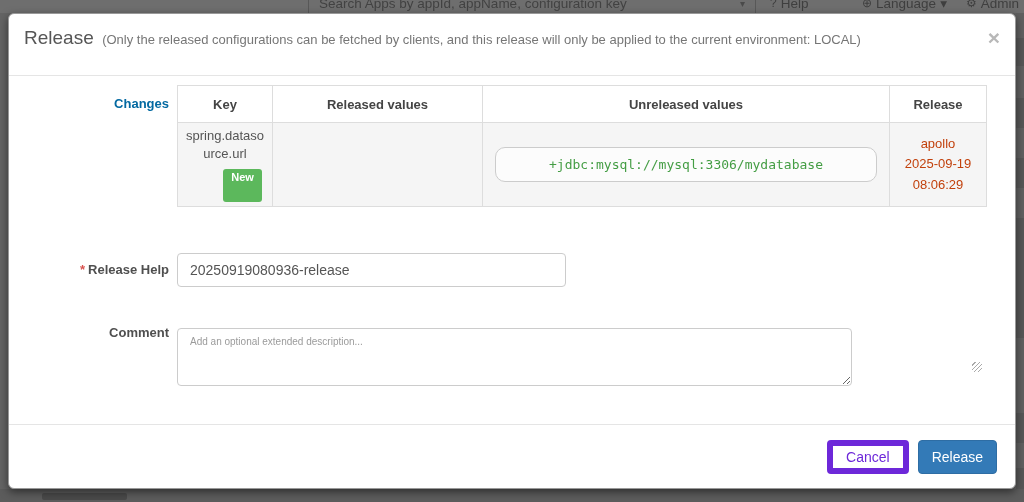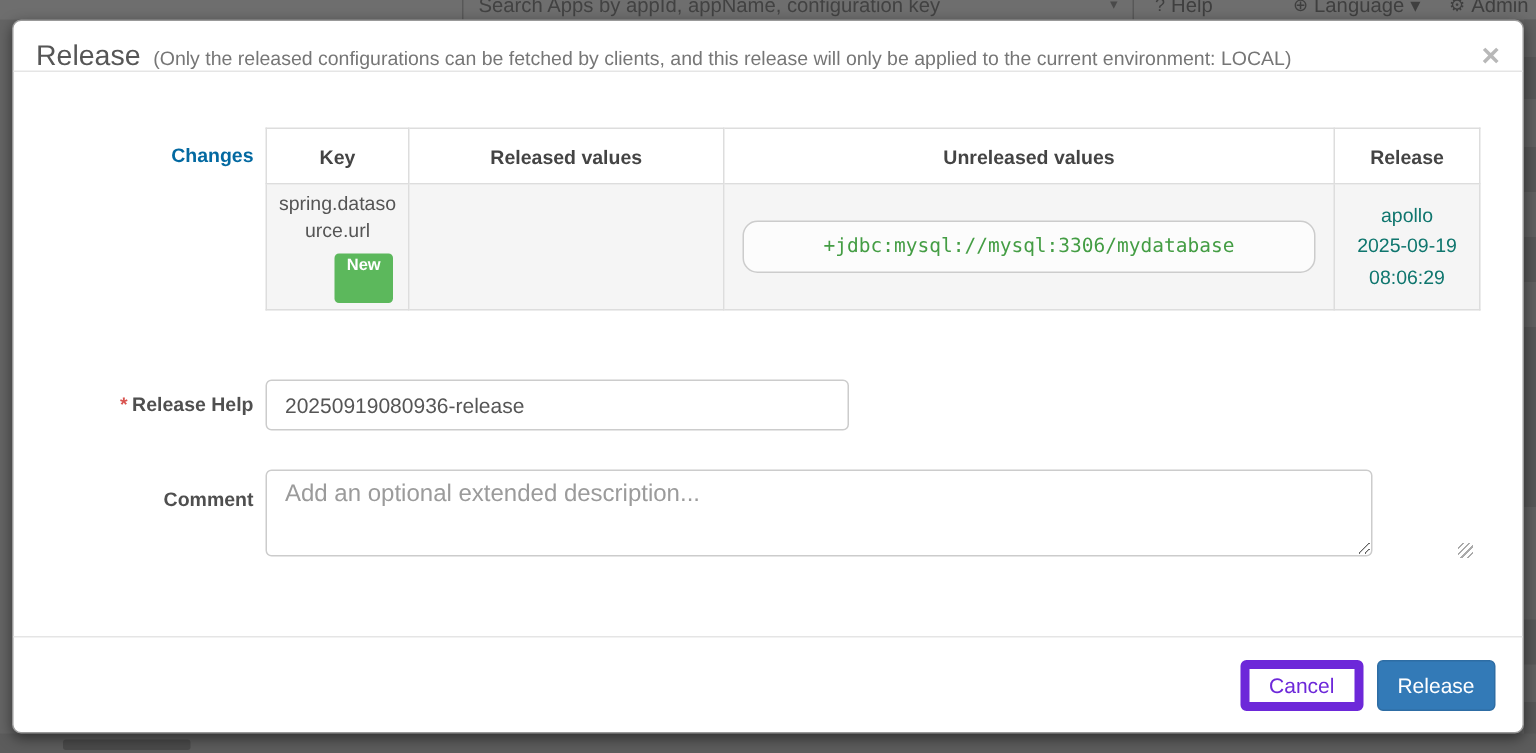--- a/index.html
+++ b/index.html
@@ -45,21 +45,21 @@
     background: #4a4a4a; border-radius: 2px;
   }
 
   
   .modal {
     position: absolute; left: 8px; top: 13px; width: 1008px; height: 476px;
     background: #ffffff; border: 1px solid #999; border-radius: 6px;
     box-shadow: 0 3px 9px rgba(0,0,0,0.5);
   }
   .modal-header {
-    position: absolute; left: 0; top: 0; width: 100%; height: 34px;
+    position: absolute; left: 0; top: 0; width: 100%; height: 62px;
     border-bottom: 1px solid #e5e5e5; padding: 13px 15px 0 15px;
   }
   .modal-title { display: inline; font-size: 19px; color: #565656; font-weight: 500; }
   .modal-subtitle { display: inline; font-size: 13px; color: #767676; margin-left: 4px; }
   .modal-close {
     position: absolute; right: 15px; top: 13px; border: none; background: none;
     font-size: 21px; font-weight: bold; color: #b8b8b8; cursor: pointer; line-height: 1;
   }
 
   
@@ -85,40 +85,40 @@
     background: #5cb85c; color: #fff; font-size: 11px; font-weight: bold;
     border-radius: 3px; line-height: 1.2; margin-left: 35px;
   }
   .unreleased-cell { text-align: left; }
   .added-box {
     display: block; margin: 0 12px; padding: 9px 12px;
     background: #fcfcfc; border: 1px solid #ccc; border-radius: 10px;
     font-family: "DejaVu Sans Mono", monospace; font-size: 13px; color: #449d44;
     white-space: nowrap; overflow: hidden;
   }
-  .record-cell { line-height: 1.55; color: #0f766e; }
+  .record-cell { line-height: 1.55; color: #c2410c; }
 
   
   .form-label {
     position: absolute; width: 160px; text-align: right;
     font-weight: bold; font-size: 13px; color: #4f4f4f;
   }
   .req-mark { color: #d9534f; margin-right: 3px; font-weight: bold; }
   .release-name-label { left: 0; top: 248px; }
   .release-name-input {
     position: absolute; left: 168px; top: 239px; width: 389px; height: 34px;
     border: 1px solid #ccc; border-radius: 4px; padding: 6px 12px;
     font-family: "Liberation Sans", sans-serif; font-size: 14px; color: #555;
     background: #fff; outline: none;
   }
   .comment-label { left: 0; top: 311px; }
   .comment-textarea {
-    position: absolute; left: 168px; top: 299px; width: 738px; height: 58px;
+    position: absolute; left: 168px; top: 314px; width: 675px; height: 58px;
     border: 1px solid #ccc; border-radius: 4px; padding: 7px 12px;
-    font-family: "Liberation Sans", sans-serif; font-size: 16px; color: #555;
+    font-family: "Liberation Sans", sans-serif; font-size: 10px; color: #555;
     background: #fff; resize: vertical; outline: none;
   }
   .comment-textarea::placeholder { color: #9b9b9b; }
   .resize-grip {
     position: absolute; left: 963px; top: 348px; width: 10px; height: 10px;
     background: repeating-linear-gradient(135deg, transparent 0 2px, #aaa 2px 3px);
     pointer-events: none;
   }
 
   

